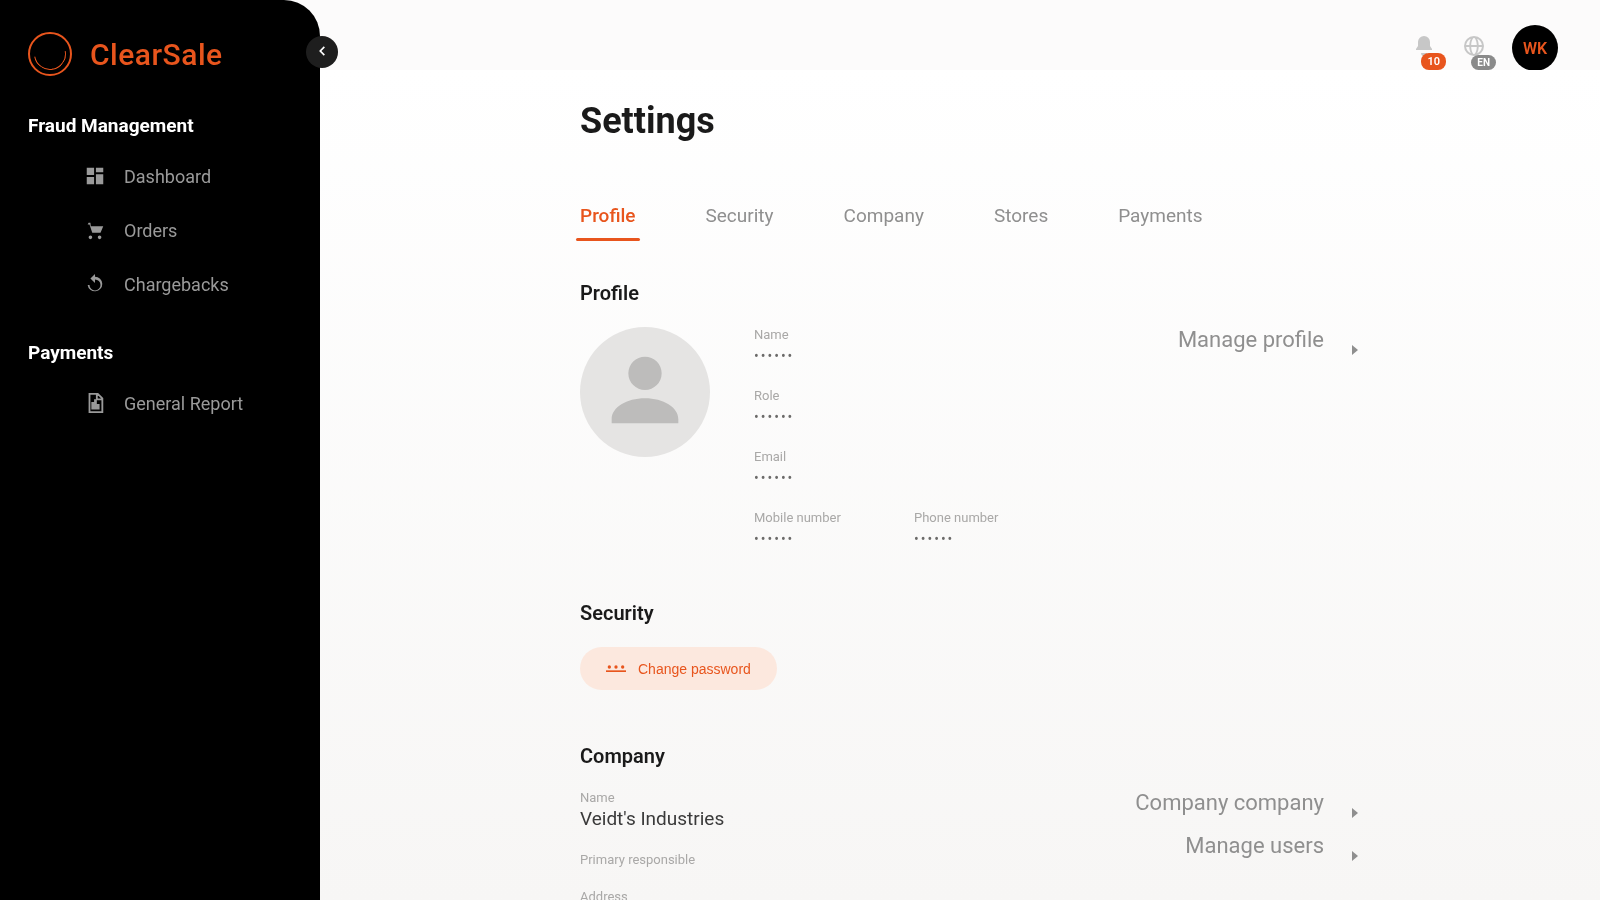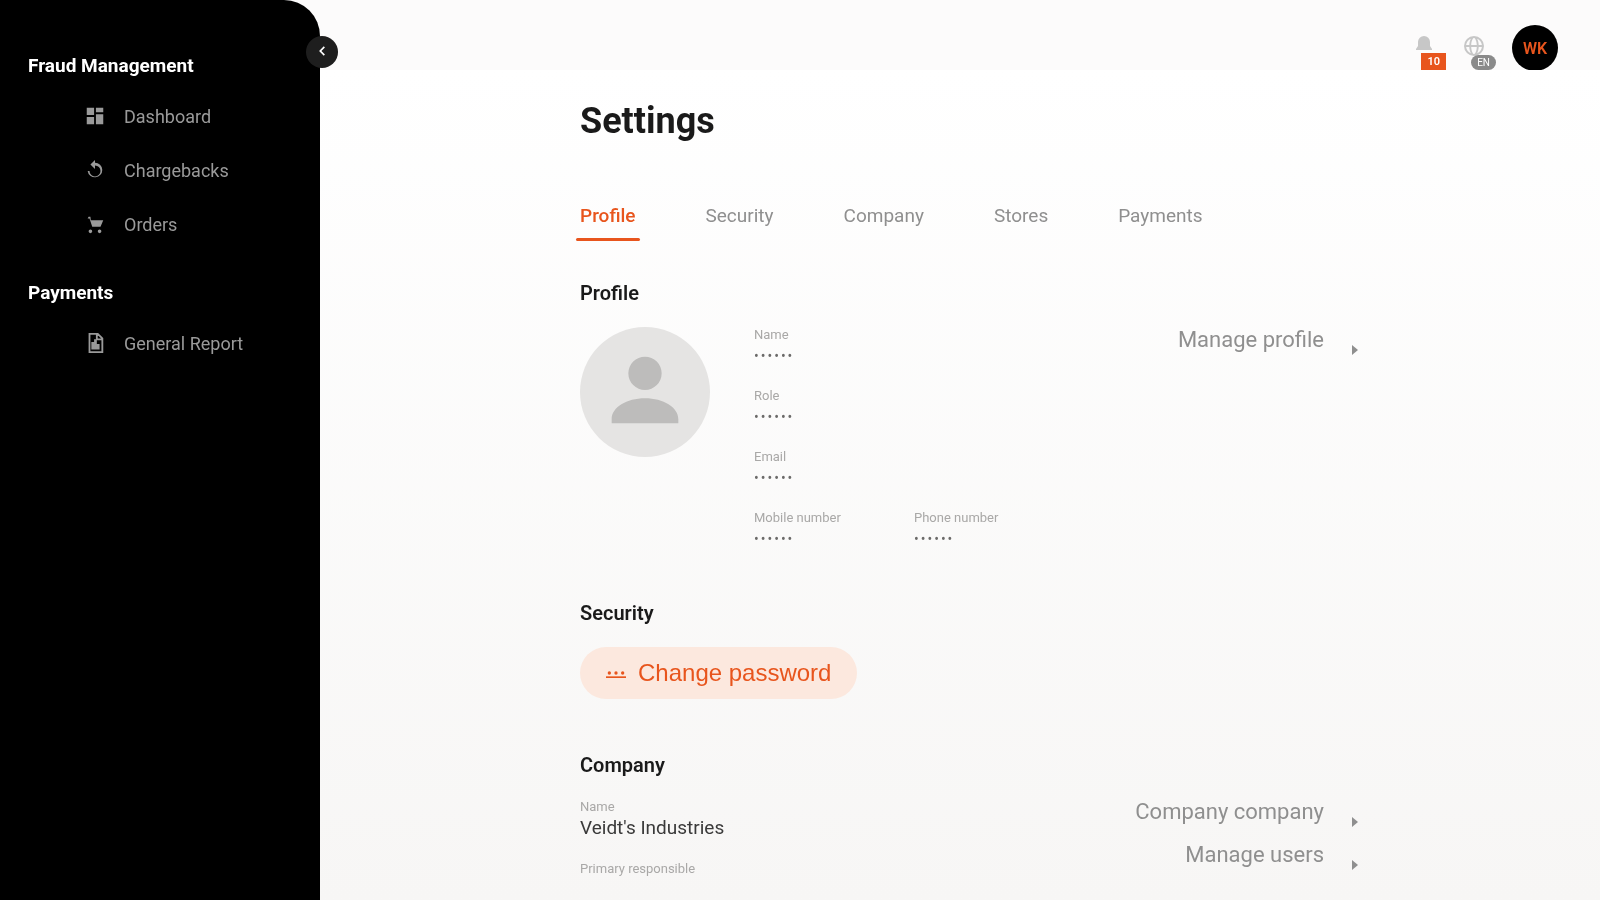--- a/index.html
+++ b/index.html
@@ -97,30 +97,30 @@
     align-items:center;
     gap:26px;
     padding-right:42px;
   }
   .bell-wrap{position:relative;display:flex;align-items:center;}
   .bell-icon svg{width:24px;height:24px;fill:#c7c7c7;}
   .badge{
     position:absolute; bottom:-8px; right:-10px;
     background:#E8551D; color:#fff;
     font-size:11px; font-weight:600;
-    border-radius:0;
+    border-radius:8px;
     padding:2px 6px;
     min-width:20px; text-align:center;
   }
   .lang-wrap{position:relative;display:flex;align-items:center;}
   .globe-icon svg{width:24px;height:24px;fill:#c7c7c7;}
   .lang-badge{
     position:absolute; bottom:-8px; right:-10px;
     background:#8a8a8a; color:#fff;
-    font-size:10px; font-weight:400;
+    font-size:10px; font-weight:700;
     border-radius:10px;
     padding:2px 6px;
   }
   .avatar{
     width:46px;height:46px;border-radius:50%;
     background:#000; color:#E8551D;
     display:flex;align-items:center;justify-content:center;
     font-weight:600; font-size:16px;
   }
 
@@ -219,21 +219,21 @@
   }
 
   .section-spacer{height:44px;}
 
   .change-pw-btn{
     display:inline-flex;
     align-items:center;
     gap:12px;
     background:#FCE8DE;
     color:#E8551D;
-    font-size:24px;
+    font-size:14px;
     font-weight:500;
     padding:12px 26px;
     border-radius:26px;
     cursor:pointer;
     border:none;
   }
   .change-pw-btn svg{width:20px;height:16px;fill:#E8551D;}
 
   .company-block{
     display:flex;
@@ -243,20 +243,24 @@
   }
   .company-left{display:flex;flex-direction:column;gap:22px;}
   .company-field-label{font-size:13px;color:#a9a8a7;}
   .company-field-value{font-size:19px;color:#3a3a3a;margin-top:2px;}
   .company-right{display:flex;flex-direction:column;gap:18px;align-items:flex-end;}
 </style>
 </head>
 <body>
 
 <aside class="sidebar">
+  <div class="logo-row">
+    <span class="logo-mark"></span>
+    <span class="logo-text">ClearSale</span>
+  </div>
 
   <div class="collapse-btn">
     <span>
       <svg viewBox="0 0 24 24">
           <path d="M15 4l-8 8 8 8 2-2-6-6 6-6z"></path>
         </svg>
     </span>
   </div>
 
   <div class="section-title">Fraud Management</div>
@@ -266,33 +270,33 @@
       <svg viewBox="0 0 24 24">
           <path d="M3 3h8v8H3V3zm10 0h8v5h-8V3zM3 13h8v8H3v-8zm10-3h8v11h-8V10z"></path>
         </svg>
     </span>
     <span>Dashboard</span>
   </div>
 
   <div class="nav-item">
     <span class="nav-icon">
       <svg viewBox="0 0 24 24">
-          <path d="M12 4V1L7 6l5 5V7a6 6 0 11-6 6H4a8 8 0 108-9z"></path>
-        </svg>
-    </span>
-    <span>Chargebacks</span>
+          <path d="M7 4h-2l-1 2h2l3 9h9l3-7H7.4M7 18a2 2 0 100 4 2 2 0 000-4zm10 0a2 2 0 100 4 2 2 0 000-4z"></path>
+        </svg>
+    </span>
+    <span>Orders</span>
   </div>
 
   <div class="nav-item">
     <span class="nav-icon">
       <svg viewBox="0 0 24 24">
-          <path d="M7 4h-2l-1 2h2l3 9h9l3-7H7.4M7 18a2 2 0 100 4 2 2 0 000-4zm10 0a2 2 0 100 4 2 2 0 000-4z"></path>
-        </svg>
-    </span>
-    <span>Orders</span>
+          <path d="M12 4V1L7 6l5 5V7a6 6 0 11-6 6H4a8 8 0 108-9z"></path>
+        </svg>
+    </span>
+    <span>Chargebacks</span>
   </div>
 
   <div class="section-title">Payments</div>
 
   <div class="nav-item">
     <span class="nav-icon">
       <svg viewBox="0 0 24 24">
           <path d="M6 2h9l5 5v15H6V2zm8 1v5h5M9 12h1v6H9zm3-3h1v9h-1zm3 5h1v4h-1z" fill="none" stroke="#9a9a9a" stroke-width="2"></path>
         </svg>
     </span>

